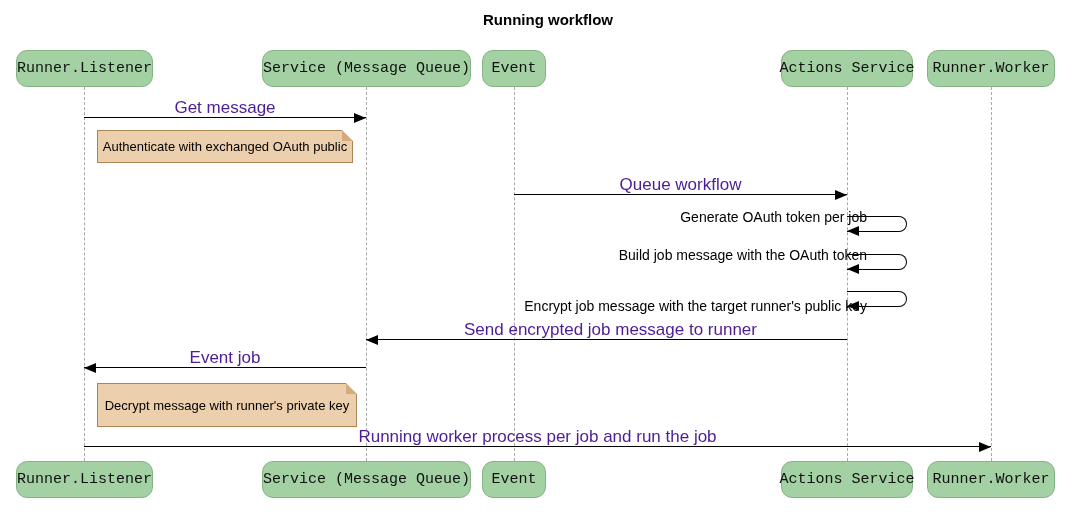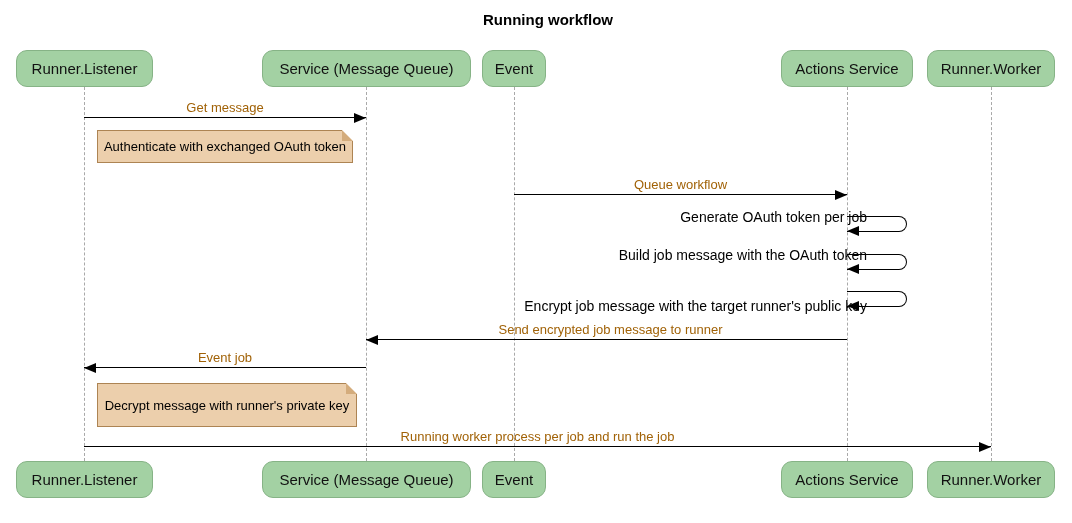--- a/index.html
+++ b/index.html
@@ -27,40 +27,41 @@
     box-sizing: border-box;
     background: var(--actor-fill, #a3d1a3);
     border: 1px solid var(--actor-border, #86b386);
     border-radius: 11px;
     display: flex;
     align-items: center;
     justify-content: center;
     font-size: 15px;
     color: #111111;
     white-space: nowrap;
+    font-family: Liberation Mono, monospace;
   }
   .lifeline {
     position: absolute;
     top: 87px;
     height: 374px;
     width: 0;
     border-left: 1px dashed var(--lifeline, #a9a9a9);
   }
   .msg-line {
     position: absolute;
     height: 0;
     border-top: 1.5px solid var(--message, #000000);
   }
   .msg-label {
     position: absolute;
-    font-size: 13px;
+    font-size: 17px;
     height: 16px;
     line-height: 16px;
     text-align: center;
-    color: #a16207;
+    color: #4c1d95;
     white-space: nowrap;
   }
   .self-label {
     position: absolute;
     right: 229px;
     font-size: 14px;
     height: 16px;
     line-height: 16px;
     text-align: right;
     color: #000000;
@@ -121,21 +122,21 @@
   <div class="actor" style="left:262px;top:50px;width:209px">Service (Message Queue)</div>
   <div class="actor" style="left:482px;top:50px;width:64px">Event</div>
   <div class="actor" style="left:781px;top:50px;width:132px">Actions Service</div>
   <div class="actor" style="left:927px;top:50px;width:128px">Runner.Worker</div>
 
   <div class="msg-label" style="left:84px;width:282px;top:100px">Get message</div>
   <div class="msg-line" style="left:84px;width:282px;top:117px"></div>
   <div class="head right" style="left:354px;top:113px"></div>
 
   <div class="note" style="left:97px;top:130px;width:256px;height:33px">
-    <span>Authenticate with exchanged OAuth token</span>
+    <span>Authenticate with exchanged OAuth public</span>
     <span class="fold"></span>
   </div>
 
   <div class="msg-label" style="left:514px;width:333px;top:177px">Queue workflow</div>
   <div class="msg-line" style="left:514px;width:333px;top:194px"></div>
   <div class="head right" style="left:835px;top:190px"></div>
 
   <div class="self-label" style="top:209px">Generate OAuth token per job</div>
   <div class="self-loop" style="left:847px;top:216px"></div>
   <div class="head left" style="left:847px;top:226px"></div>

